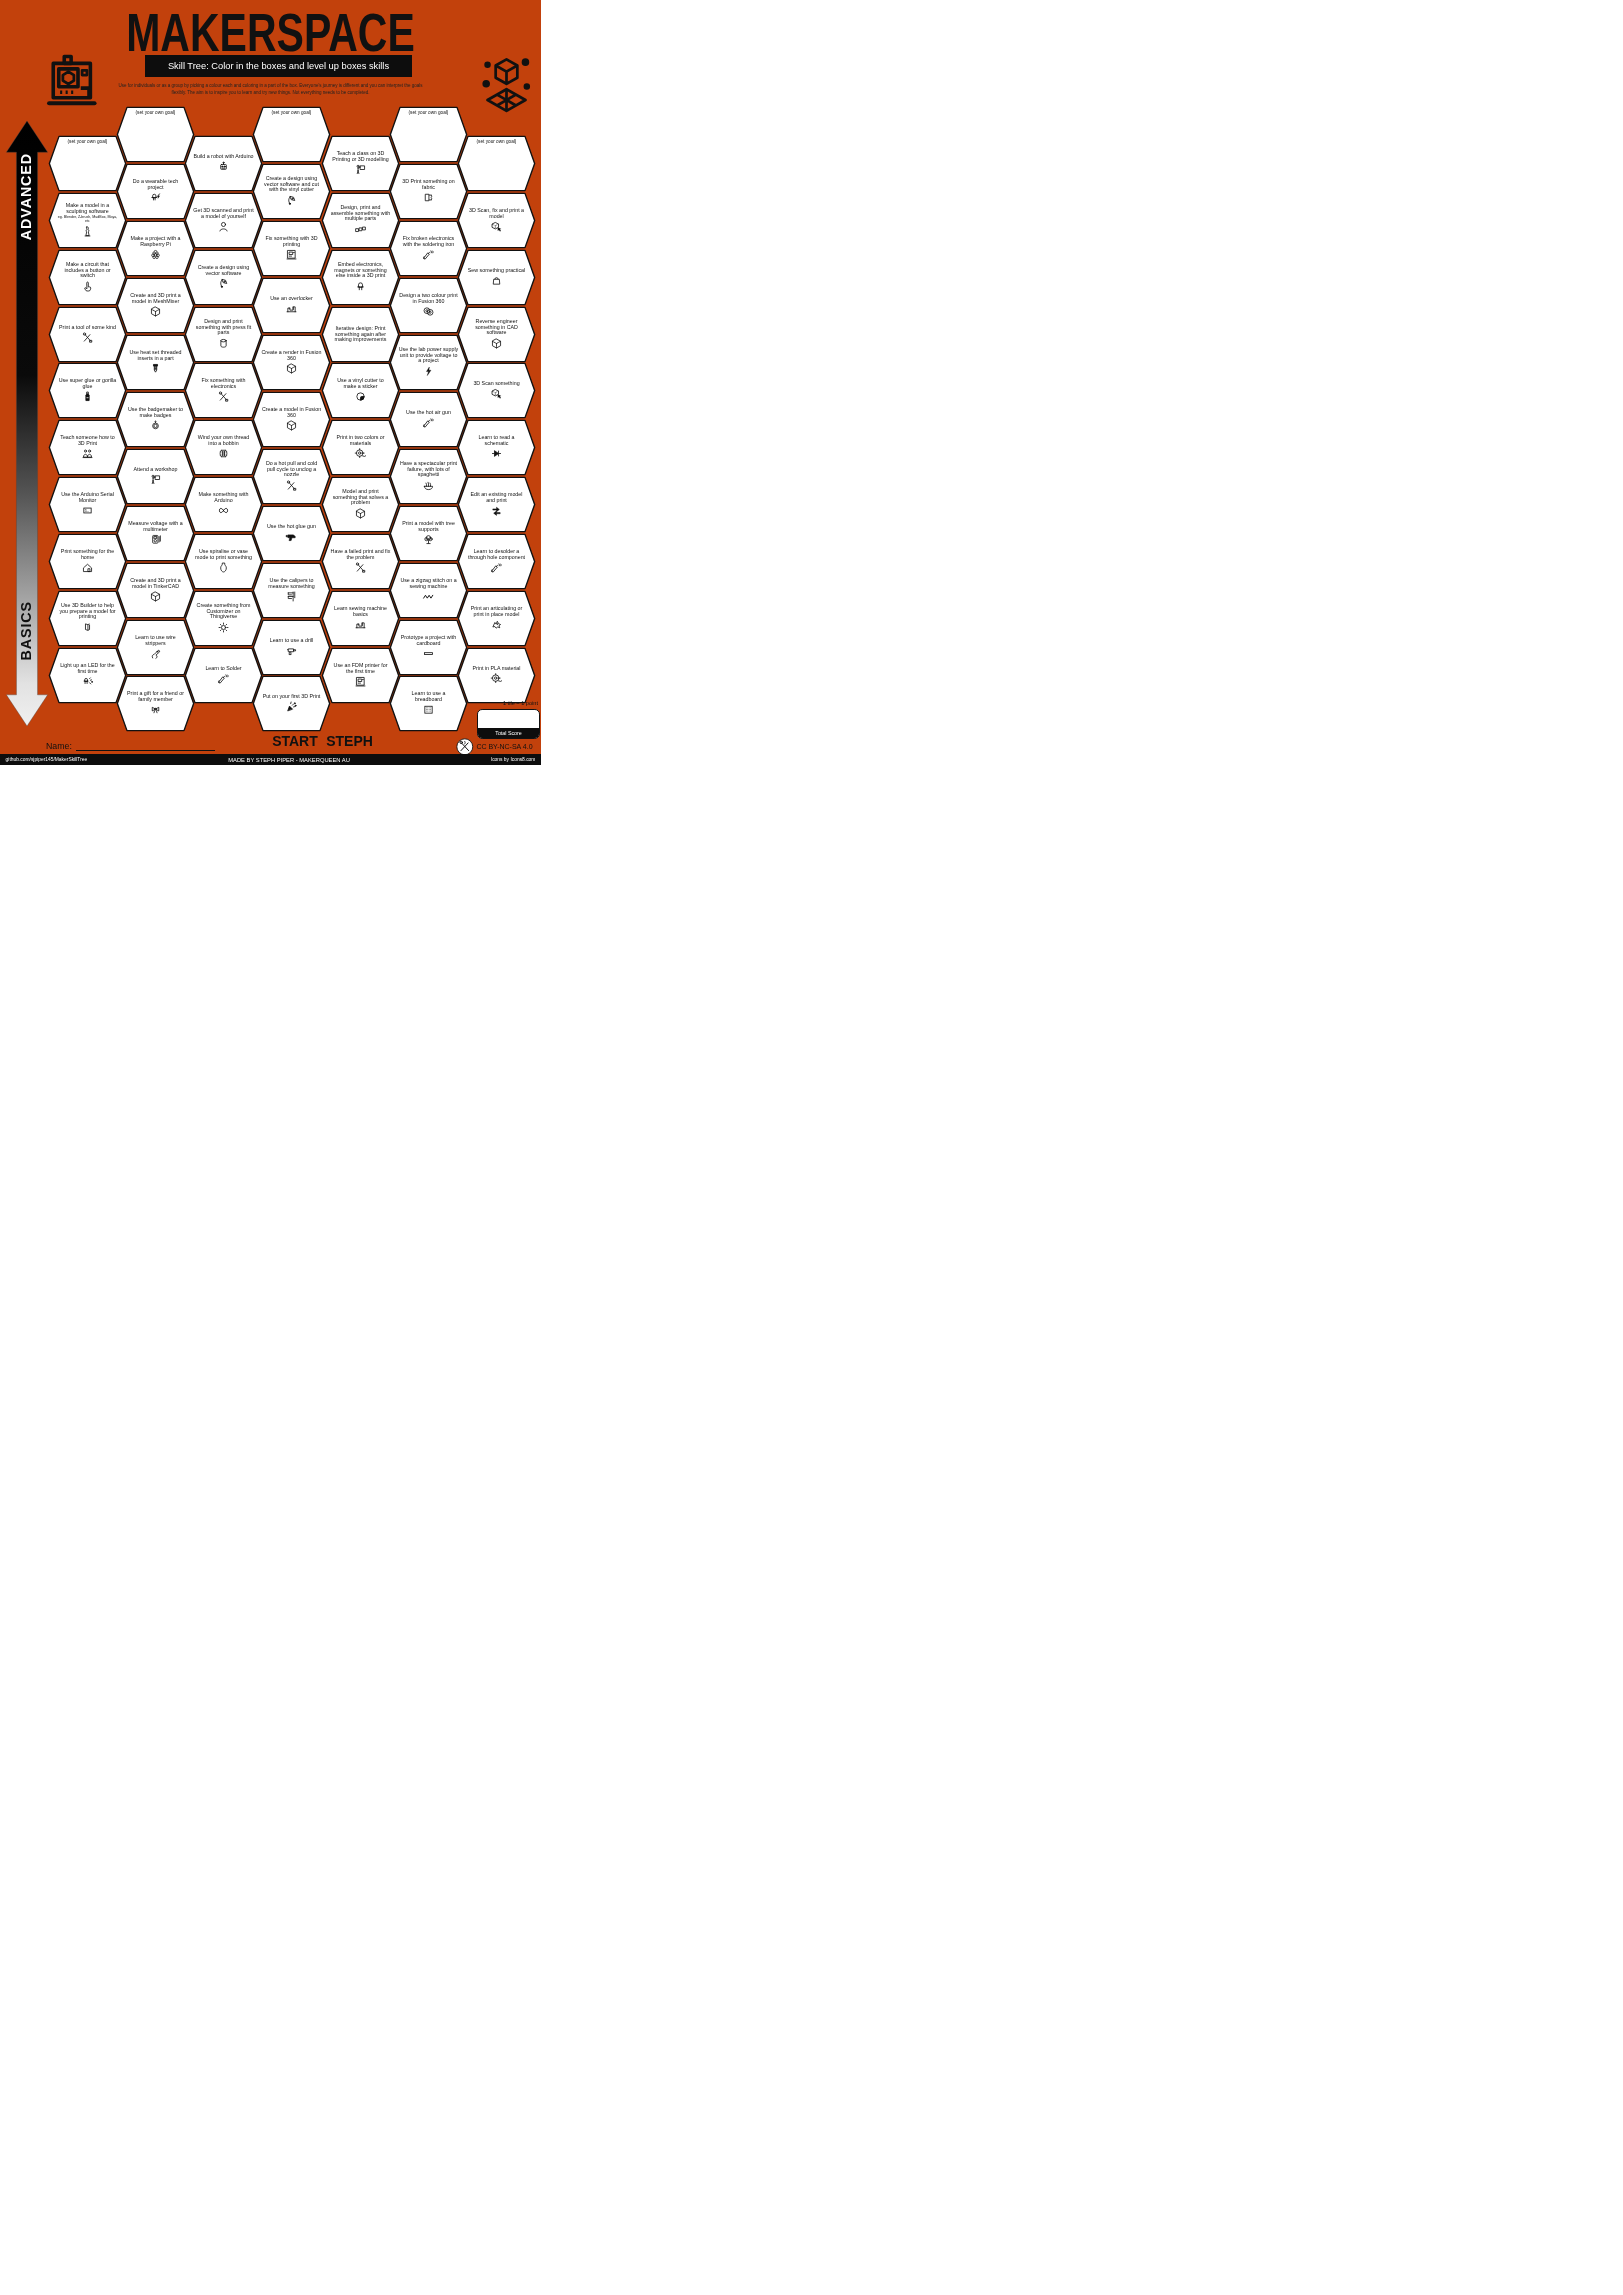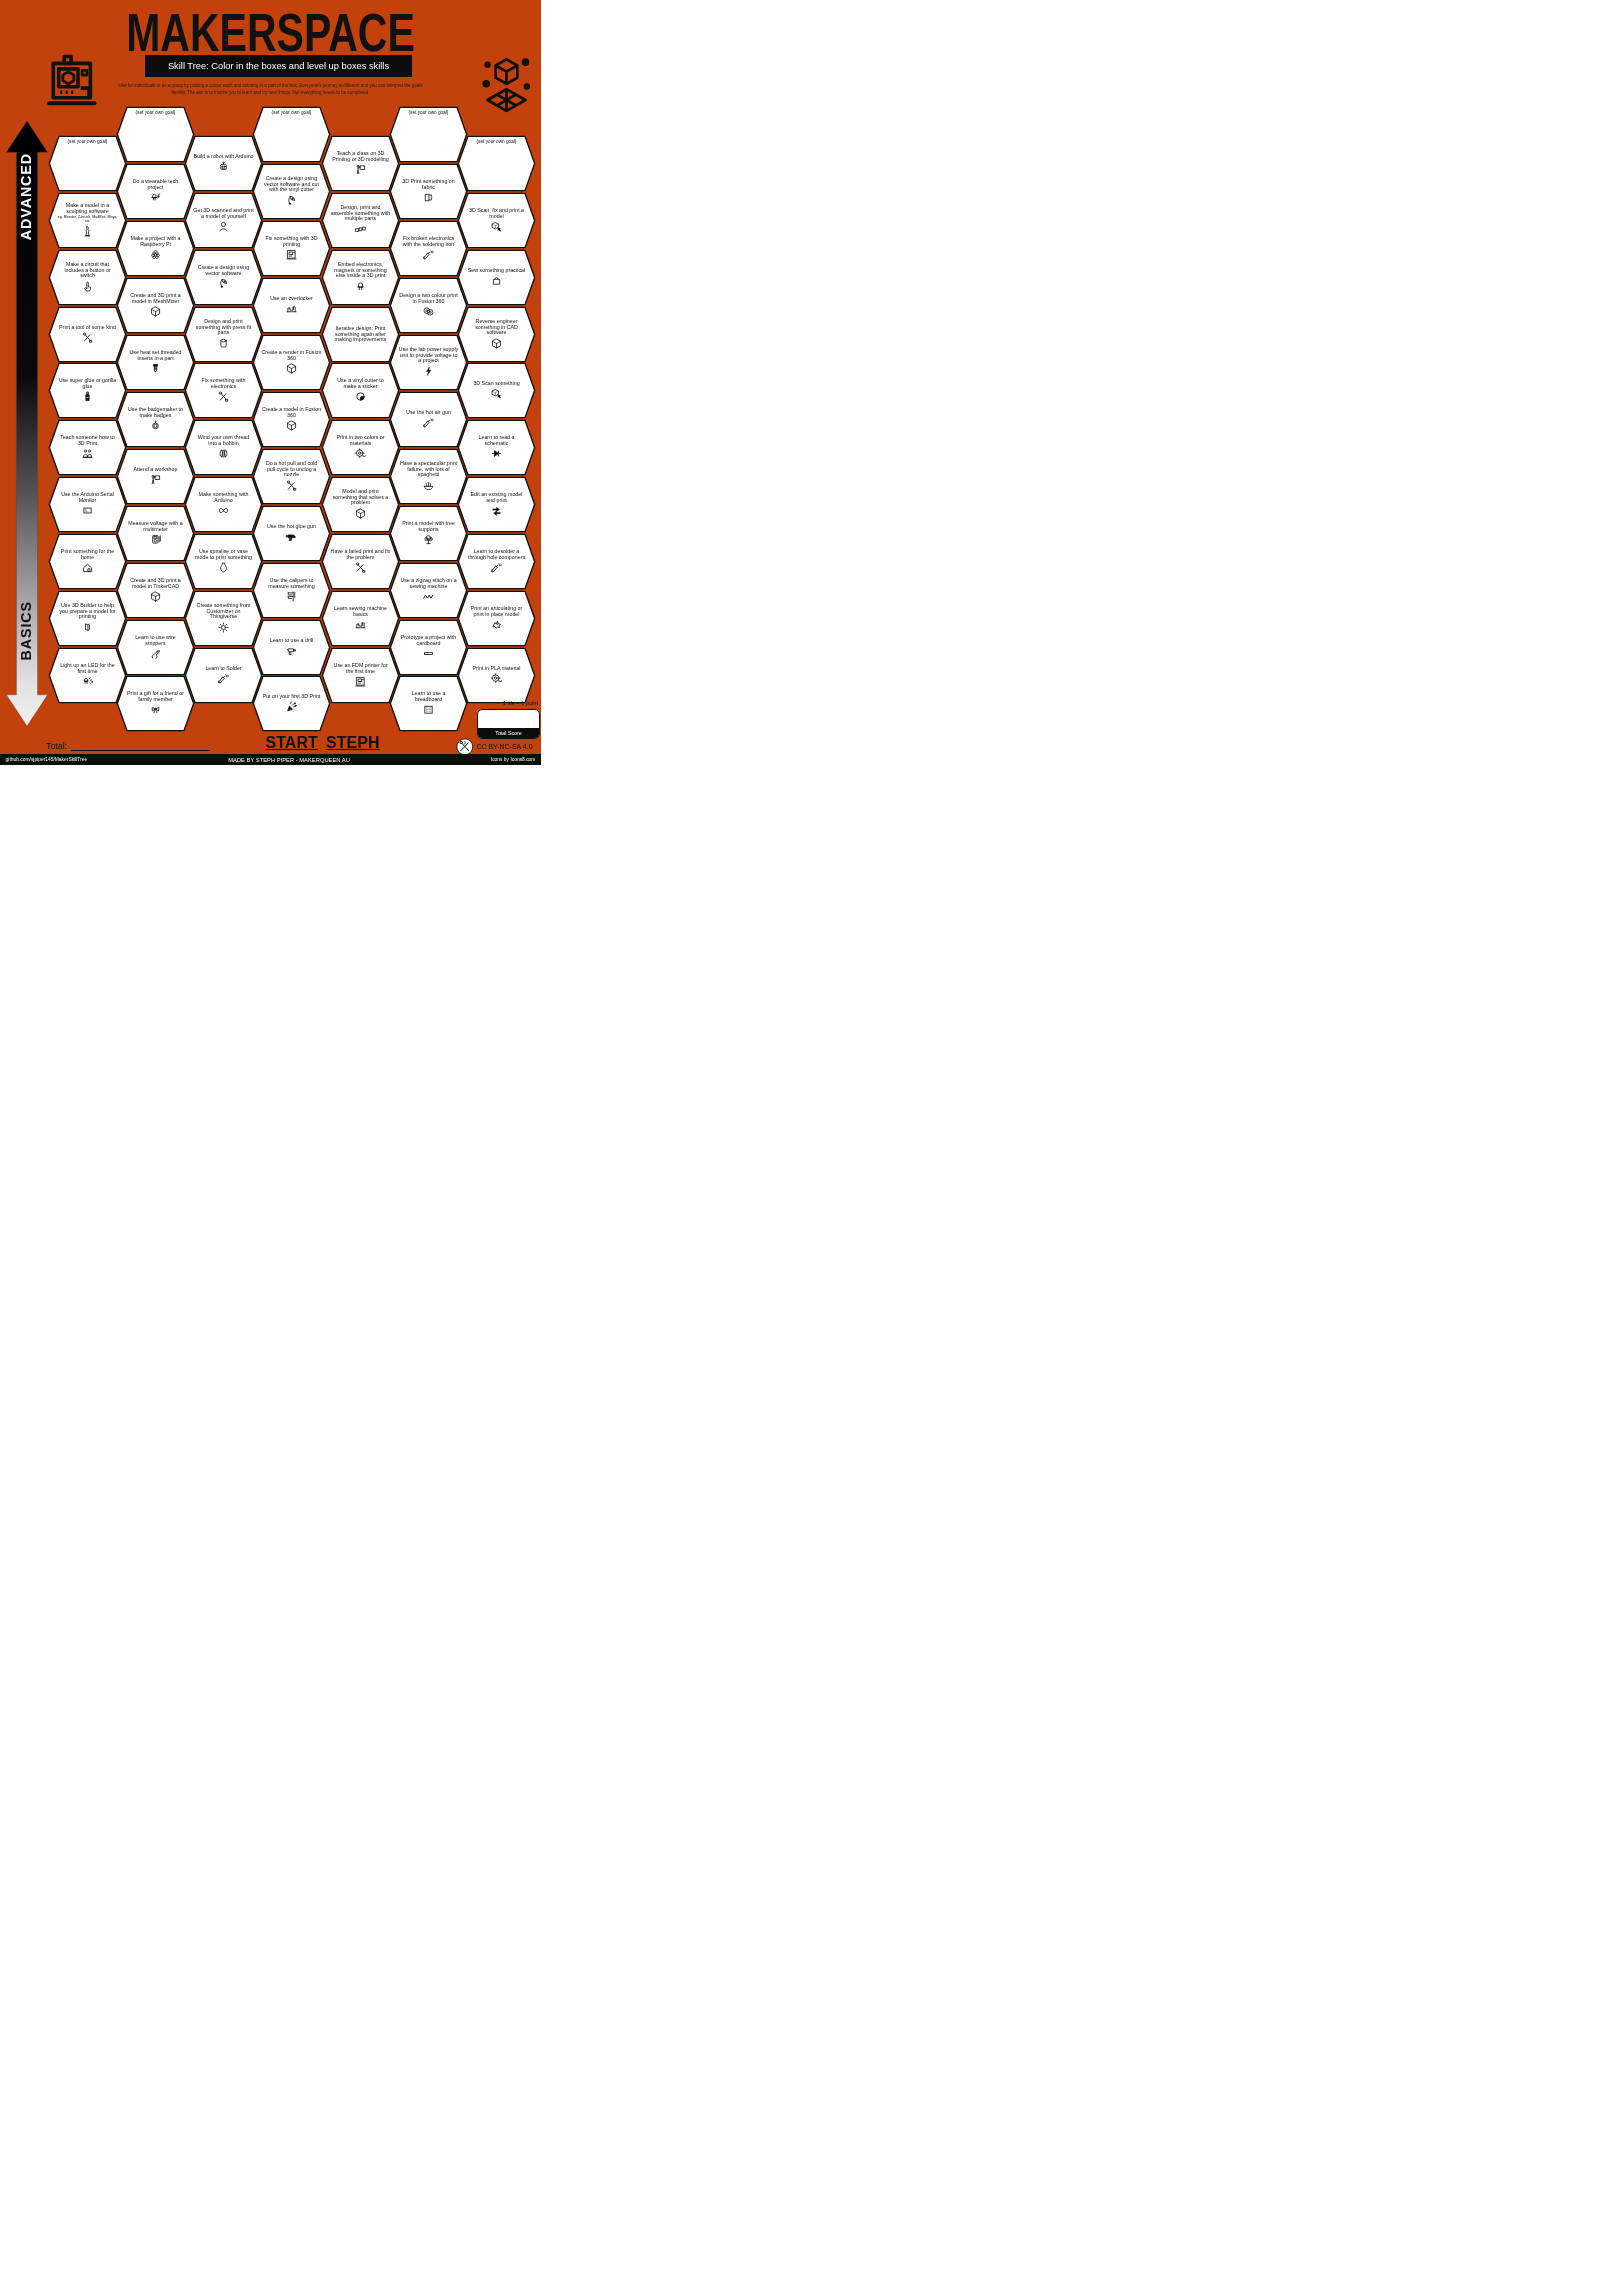--- a/index.html
+++ b/index.html
@@ -22,21 +22,21 @@
   .tile .sub{font-size:3.6px;line-height:1.1;color:#111;}
   .tile.goal .content{justify-content:flex-start;padding-top:3.7px;}
   .tile.goal .lbl{font-size:4.7px;}
   .ticon{width:13px;height:13px;flex:0 0 auto;color:#111;}
   .axis-arrow{position:absolute;left:4.6px;top:118px;}
   .axis-label{position:absolute;font-weight:bold;writing-mode:vertical-rl;transform:rotate(180deg);
               letter-spacing:0.9px;font-size:14.3px;}
   .axis-advanced{left:18px;top:153px;color:#fff;}
   .axis-basics{left:18px;top:601px;color:#111;}
   .start{position:absolute;left:276px;top:733px;width:93px;height:19.4px;display:flex;
-         align-items:flex-end;justify-content:center;gap:4.2px;font-weight:bold;font-size:16px;text-decoration:underline;}
+         align-items:flex-start;justify-content:center;gap:4.2px;font-weight:bold;font-size:14px;}
   .name-row{position:absolute;left:46px;top:740px;display:flex;align-items:flex-end;gap:3.7px;font-size:8.8px;}
   .name-line{width:139px;border-bottom:0.7px solid #111;height:10.2px;}
   .score-note{position:absolute;left:463px;top:700px;width:75px;text-align:right;font-size:5.6px;}
   .score-box{position:absolute;left:477px;top:709px;width:61px;height:28px;border:1.1px solid #111;
              border-radius:5.1px;overflow:hidden;background:#fff;}
   .score-box .bar{position:absolute;left:0;bottom:0;width:100%;height:9.7px;background:#0d0d0d;color:#fff;
              font-size:5.3px;display:flex;align-items:center;justify-content:center;}
   .license{position:absolute;left:456px;top:738px;display:flex;align-items:center;gap:2.8px;font-size:7px;}
   .footer{position:absolute;left:0;bottom:0;width:100%;height:10.6px;background:#0d0d0d;color:#fff;
           display:flex;align-items:center;font-size:4.9px;padding:0 5.6px;box-sizing:border-box;gap:4.6px;}
@@ -1212,21 +1212,21 @@
   <div class="start">
     <span>START</span>
     <svg width="21" height="17.6" viewBox="0 0 46 38">
       <polygon points="12,2 34,2 44,36 2,36" fill="#0d0d0d"></polygon>
       <line x1="23" y1="4" x2="23" y2="34" stroke="#fff" stroke-width="3" stroke-dasharray="6 5"></line>
     </svg>
     <span>STEPH</span>
   </div>
 
   <div class="name-row">
-    <span>Total:</span>
+    <span>Name:</span>
     <div class="name-line"></div>
   </div>
 
   <div class="score-note">1 tile = 1 point</div>
   <div class="score-box">
     <div class="bar">Total Score</div>
   </div>
 
   <div class="license">
     <svg width="17.6" height="17.6" viewBox="0 0 32 32">

